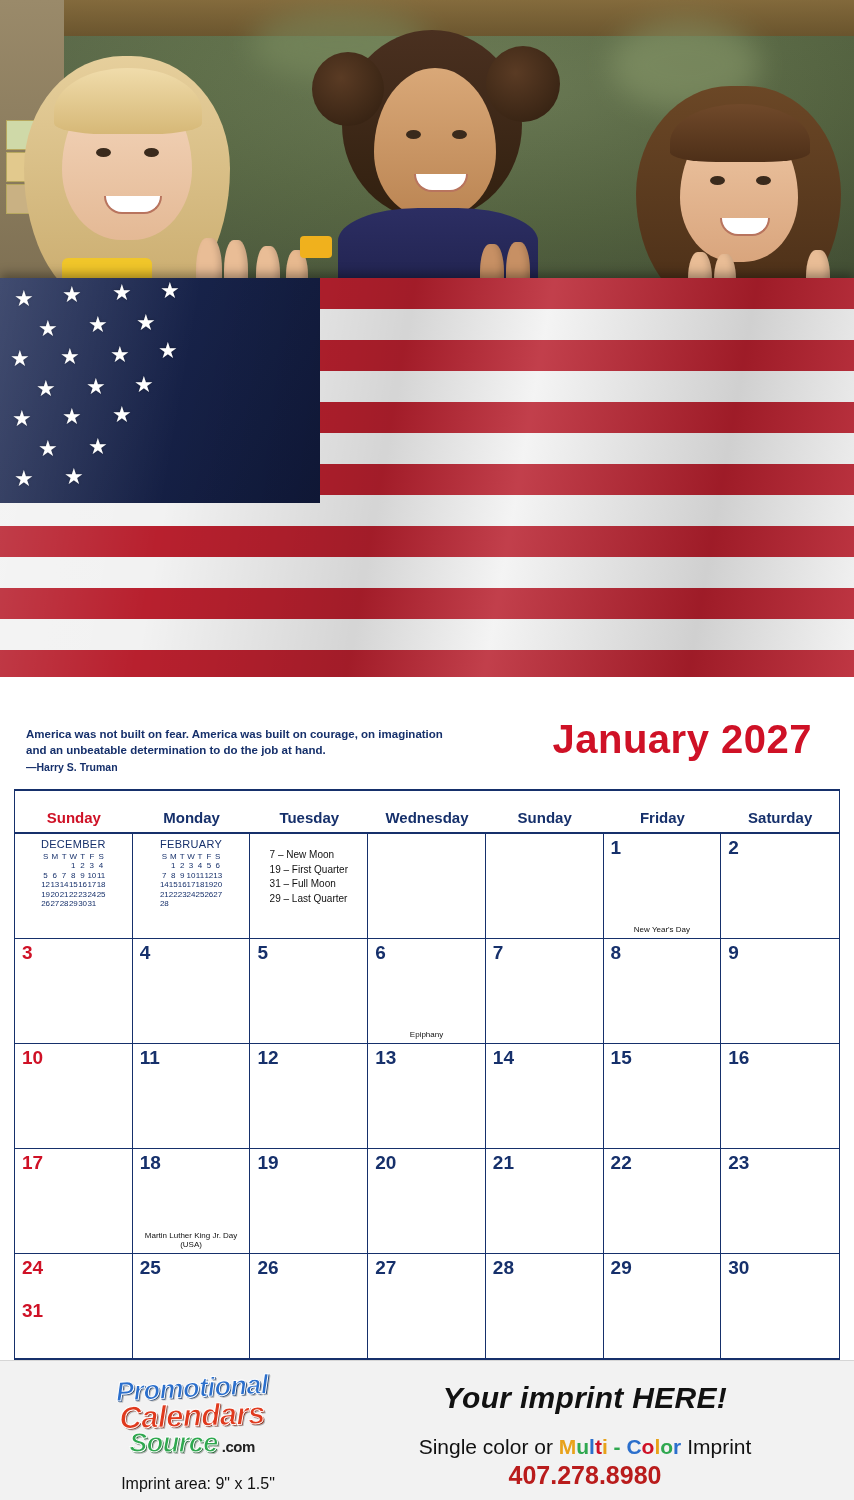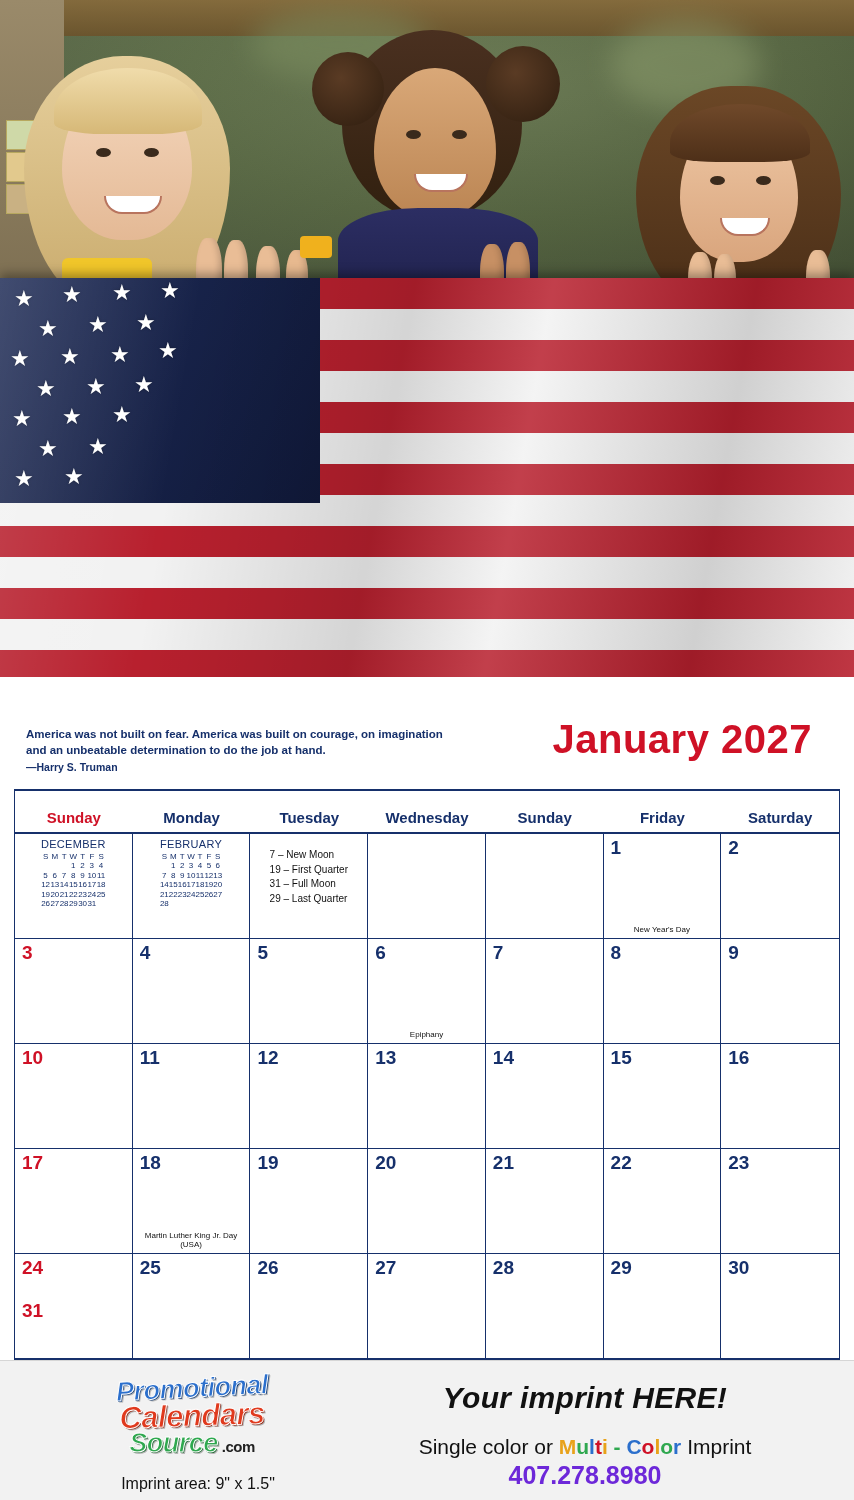--- a/index.html
+++ b/index.html
@@ -368,21 +368,21 @@
     margin-top: 20px;
   }
   .mc { font-weight: 700; }
   .mc .c1 { color: #e8a21a; }
   .mc .c2 { color: #2fa84f; }
   .mc .c3 { color: #2b6fcc; }
   .mc .c4 { color: #cf1126; }
   .phone {
     font-size: 25px;
     font-weight: 700;
-    color: #6d28d9;
+    color: #b91c1c;
     margin-top: 2px;
   }
   .weburl {
     font-family: "Liberation Serif", serif;
     font-style: italic;
     font-size: 21px;
     color: #16306b;
     margin-top: 2px;
   }
 </style>

